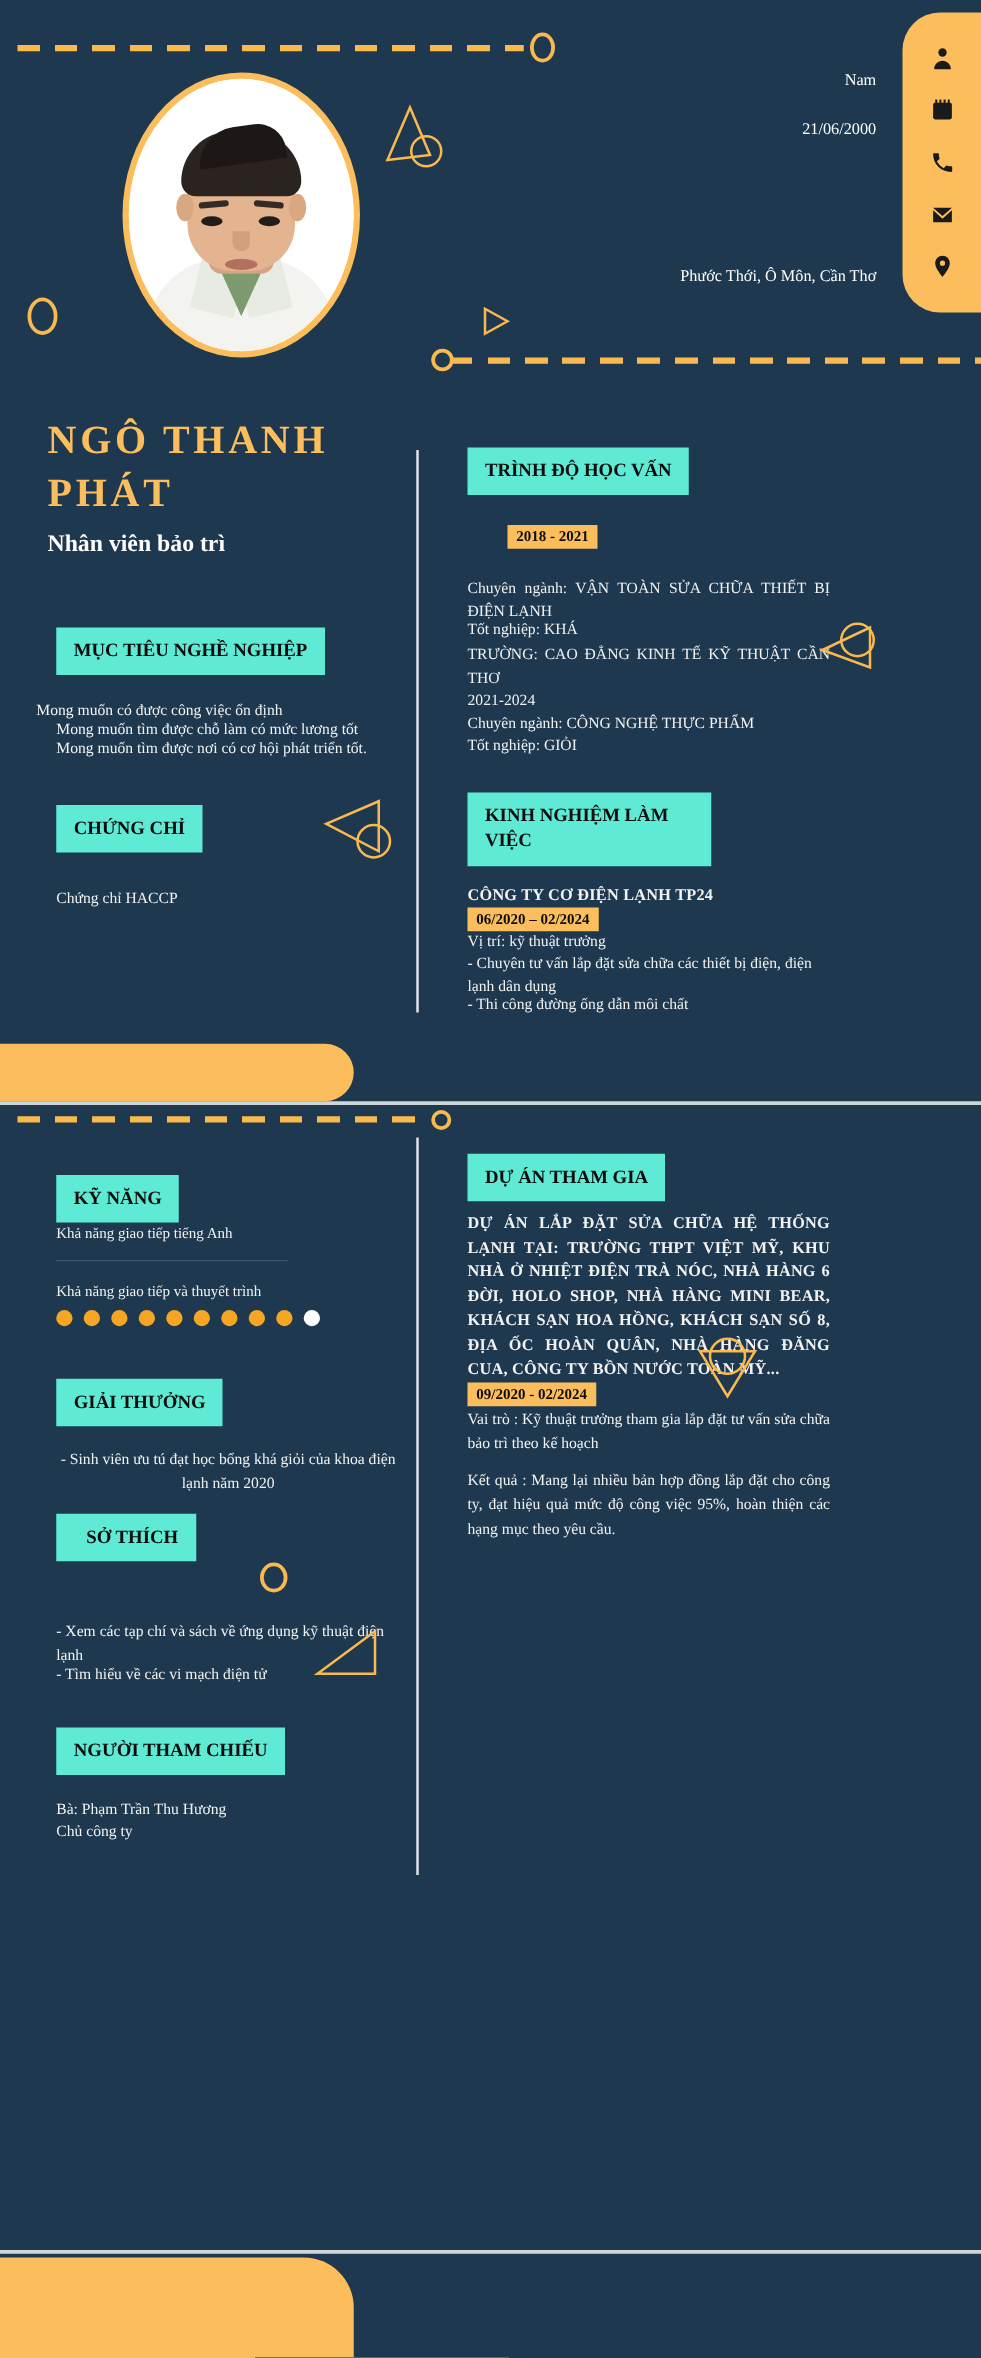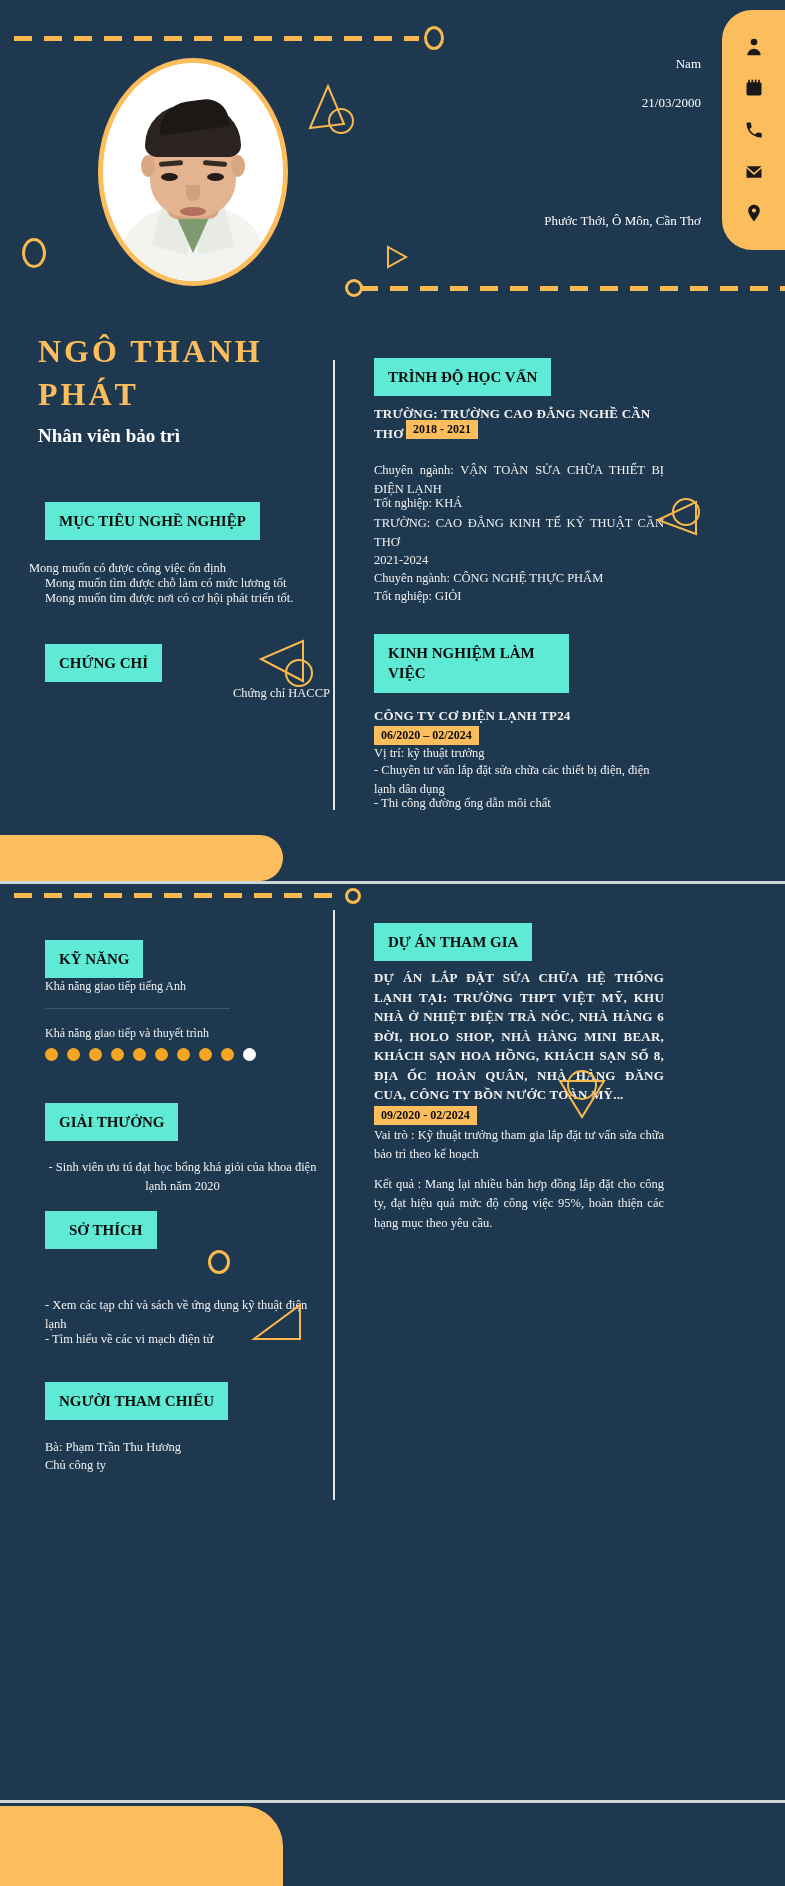--- a/index.html
+++ b/index.html
@@ -238,44 +238,43 @@
       <div class="av-brow-l"></div>
       <div class="av-brow-r"></div>
       <div class="av-eye-l"></div>
       <div class="av-eye-r"></div>
       <div class="av-nose"></div>
       <div class="av-mouth"></div>
     </div>
   </div>
 
   <div class="contact" id="c-gender">Nam</div>
-  <div class="contact" id="c-dob">21/03/2000</div>
+  <div class="contact" id="c-dob">21/06/2000</div>
   <div class="contact" id="c-addr">Phước Thới, Ô Môn, Cần Thơ</div>
 
   <div class="name">NGÔ THANH PHÁT</div>
   <div class="job-title">Nhân viên bảo trì</div>
 
   <div class="chip" style="left:45px; top:502px;">MỤC TIÊU NGHỀ NGHIỆP</div>
   <div class="body-text" style="left:29px; top:559px; width:285px;">Mong muốn có được công việc ổn định</div>
   <div class="body-text" style="left:45px; top:574px; width:285px;">Mong muốn tìm được chỗ làm có mức lương tốt</div>
   <div class="body-text" style="left:45px; top:589px; width:285px;">Mong muốn tìm được nơi có cơ hội phát triển tốt.</div>
 
   <div class="chip" style="left:45px; top:644px;">CHỨNG CHỈ</div>
-  <div class="body-text" style="left:45px; top:684px; width:285px;text-align:right;">Chứng chỉ HACCP</div>
+  <div class="body-text" style="left:45px; top:709px; width:285px;">Chứng chỉ HACCP</div>
 
   <svg class="tri" style="left:253px; top:633px;" width="62" height="62" viewBox="0 0 62 62">
     <polygon points="50,8 8,26 50,48" fill="none" stroke="#f9b94e" stroke-width="2"></polygon>
     <circle cx="46" cy="40" r="13" fill="none" stroke="#f9b94e" stroke-width="2"></circle>
   </svg>
 
   <div class="vdiv" style="left:333px; top:360px; height:450px;"></div>
 
   <div class="chip" style="left:374px; top:358px;">TRÌNH ĐỘ HỌC VẤN</div>
 
-  <div class="body-text strong-line" style="left:374px; top:404px; width:300px;">TRƯỜNG: TRƯỜNG CAO ĐẲNG NGHỀ CẦN THƠ</div>
   <div style="position:absolute; left:374px; top:417px;padding-left:32px;">
     <span class="date-chip">2018 - 2021</span>
   </div>
   <div class="body-text just" style="left:374px; top:461px; width:290px;">Chuyên ngành: VẬN TOÀN SỬA CHỮA THIẾT BỊ ĐIỆN LẠNH</div>
   <div class="body-text" style="left:374px; top:494px; width:290px;">Tốt nghiệp: KHÁ</div>
 
   <div class="body-text just" style="left:374px; top:514px; width:290px;">TRƯỜNG: CAO ĐẲNG KINH TẾ KỸ THUẬT CẦN THƠ</div>
   <div class="body-text" style="left:374px; top:551px; width:290px;">2021-2024</div>
   <div class="body-text" style="left:374px; top:569px; width:290px;">Chuyên ngành: CÔNG NGHỆ THỰC PHẨM</div>
   <div class="body-text" style="left:374px; top:587px; width:290px;">Tốt nghiệp: GIỎI</div>

